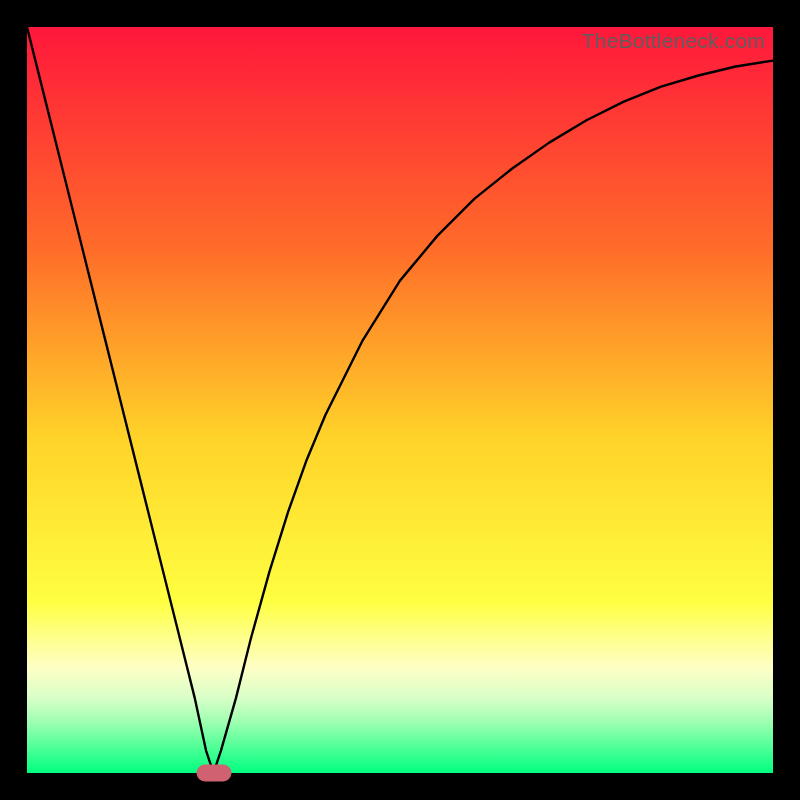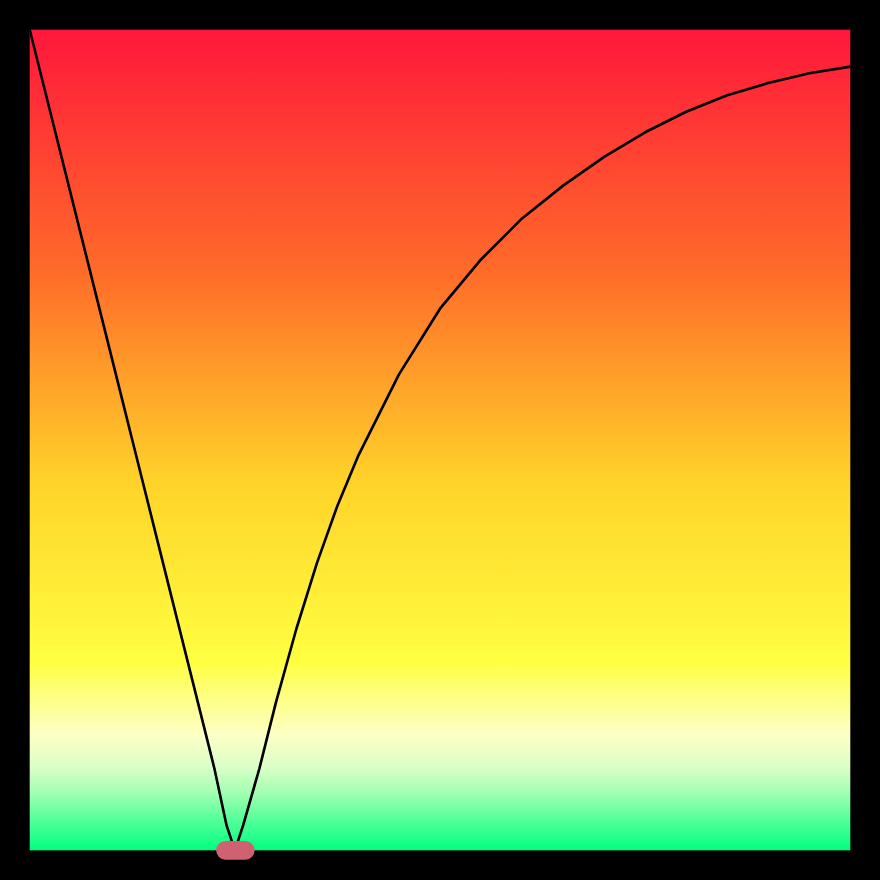--- a/index.html
+++ b/index.html
@@ -63,18 +63,19 @@
     border-radius: 9px;
     z-index: 6;
     transform: translate(-50%, -50%);
   }
 </style>
 </head>
 <body>
 
 <div class="frame">
   <div class="plot">
+    <div class="watermark">TheBottleneck.com</div>
     <svg class="curve" viewBox="0 0 746 746" preserveAspectRatio="none">
       <path id="curve-path" d="M0.00 0.00 L18.65 74.60 L37.30 149.20 L55.95 223.80 L74.60 298.40 L93.25 373.00 L111.90 447.60 L130.55 522.20 L149.20 596.80 L167.85 671.40 L179.04 723.62 L186.50 746.00 L193.96 723.62 L208.88 671.40 L223.80 611.72 L242.45 544.58 L261.10 484.90 L279.75 432.68 L298.40 387.92 L335.70 313.32 L373.00 253.64 L410.30 208.88 L447.60 171.58 L484.90 141.74 L522.20 115.63 L559.50 93.25 L596.80 74.60 L634.10 59.68 L671.40 48.49 L708.70 39.54 L746.00 33.57" fill="none" stroke="#000" stroke-width="2.4" stroke-linejoin="round" stroke-linecap="round"></path>
     </svg>
     <div id="marker" class="marker" style="left: 186.5px; top: 746px;"></div>
   </div>
 </div>
 
 </body></html>

